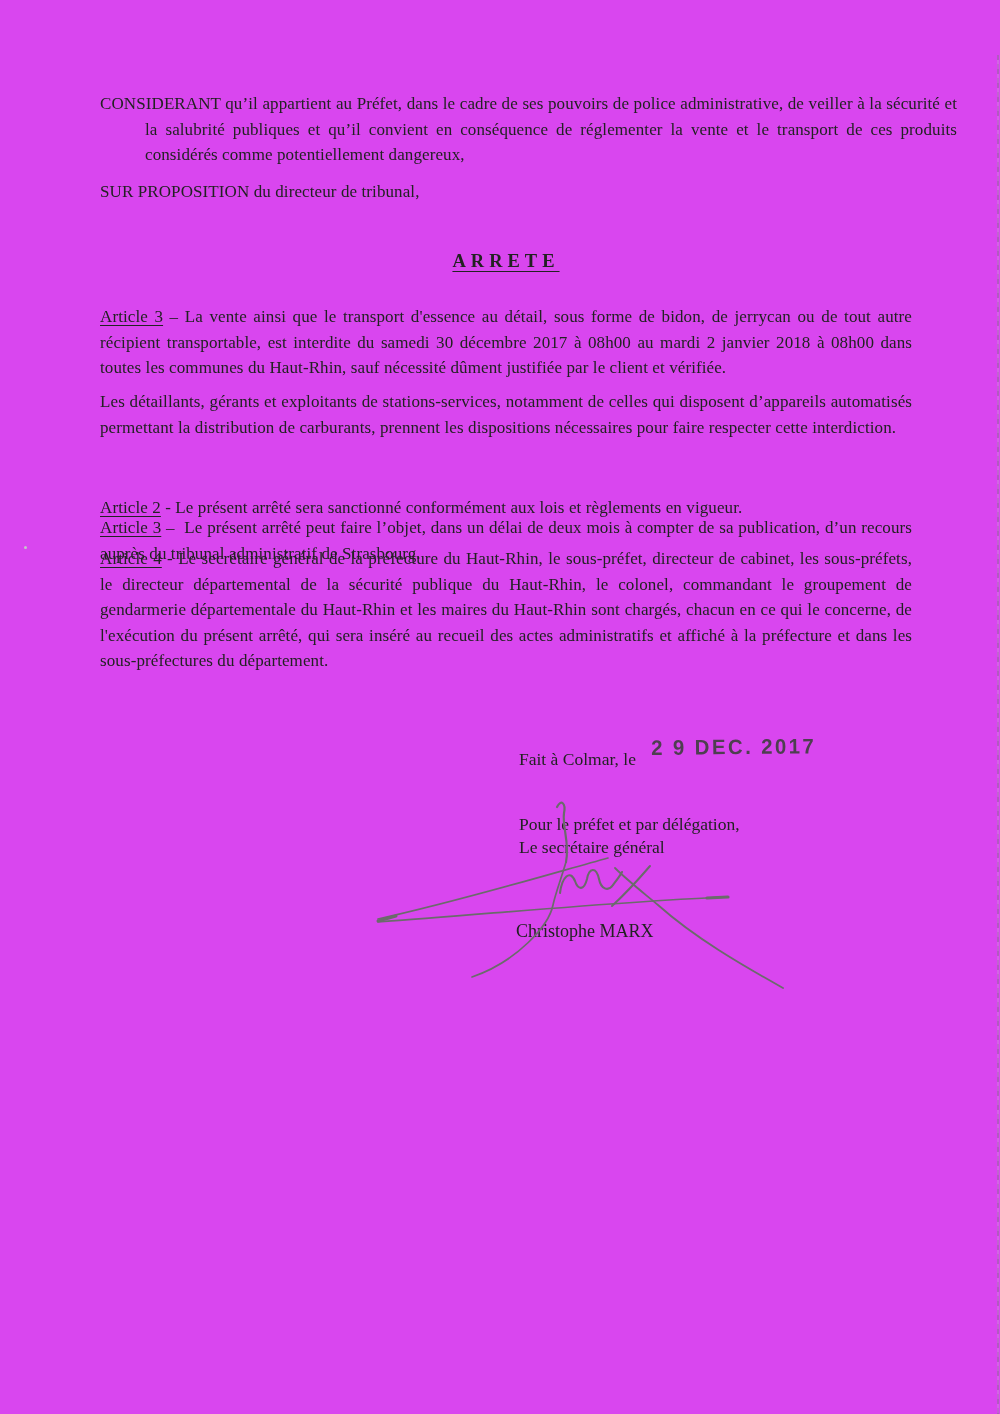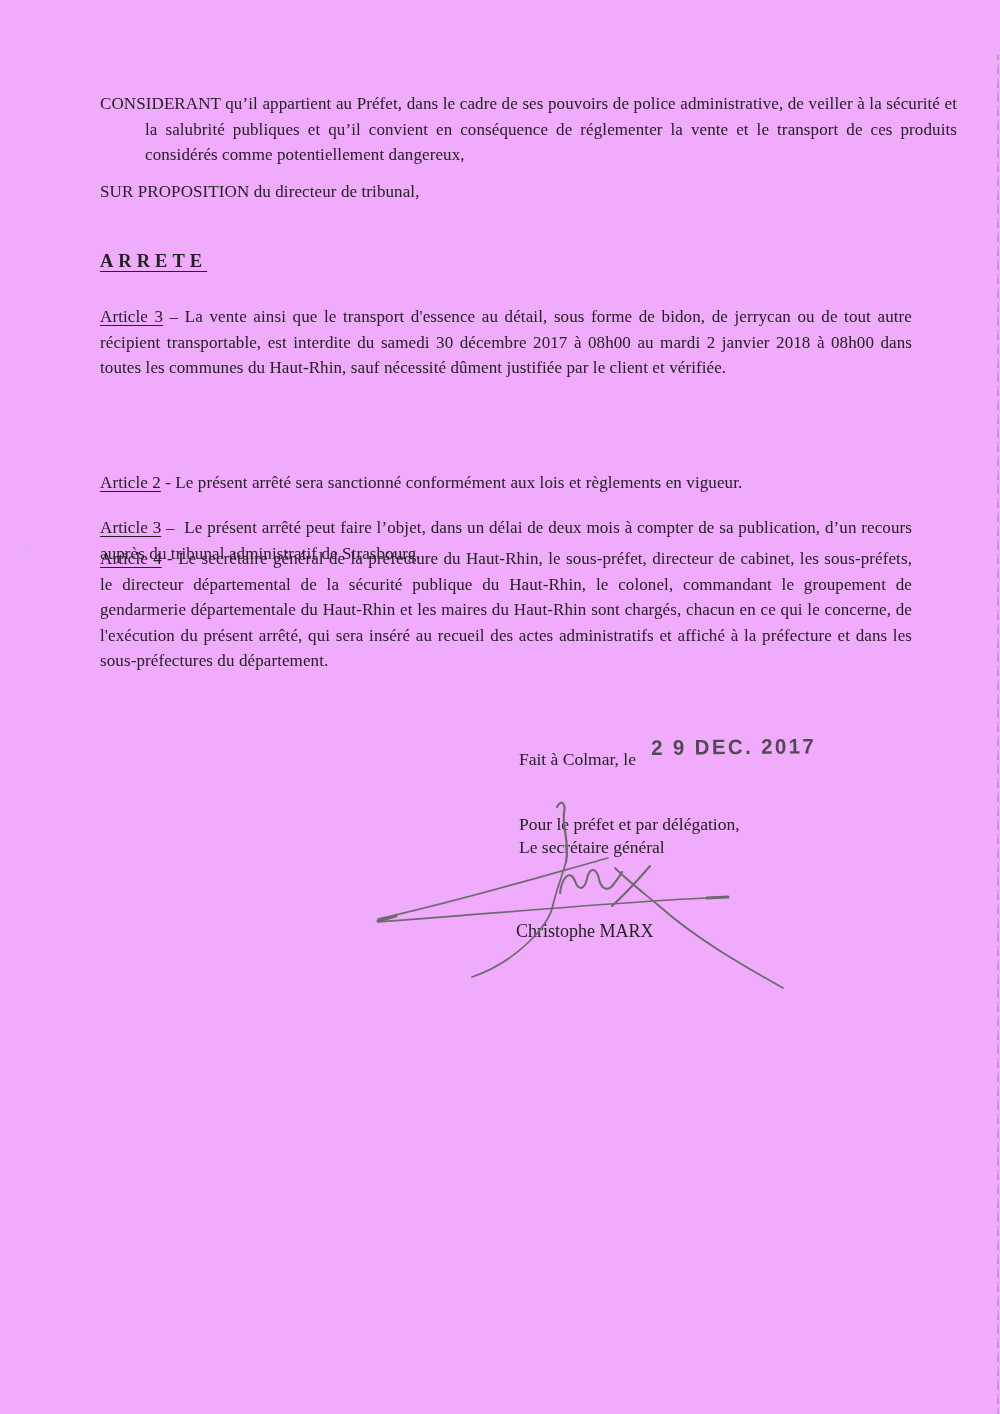--- a/index.html
+++ b/index.html
@@ -1,20 +1,20 @@
 <!DOCTYPE html>
 <html><head>
 <meta charset="utf-8">
 <style>
   html,body{margin:0;padding:0;background:#e8e8e8;}
   .page{
     position:relative;
     width:1000px;height:1414px;
     margin:0 auto;
-    background:#f0abfc;
+    background:#d946ef;
     overflow:hidden;
     font-family:"Liberation Serif","DejaVu Serif",serif;
     color:#222;
     -webkit-font-smoothing:antialiased;
   }
   .para{
     position:absolute;
     left:100px;width:812px;
     margin:0;
     font-size:17px;
@@ -23,20 +23,21 @@
     letter-spacing:0.1px;
   }
   .hang{padding-left:45px;text-indent:-45px;}
   .label{text-decoration:underline;text-underline-offset:3px;}
   .sep{white-space:pre;}
   .sep-wide{margin-right:5px;}
   .title{
     position:absolute;
     left:100px;width:812px;
     top:251px;margin:0;
+    text-align:center;
     font-size:18.5px;
     font-weight:700;
     letter-spacing:5px;
     text-decoration:underline;
     text-underline-offset:4px;
   }
   .closing-line{
     position:absolute;
     margin:8px;
     font-size:17.5px;
@@ -88,22 +89,23 @@
   <p class="para hang" style="top:91px;">CONSIDERANT qu’il appartient au Préfet, dans le cadre de ses pouvoirs de police administrative, de veiller à la sécurité et la salubrité publiques et qu’il convient en conséquence de réglementer la vente et le transport de ces produits considérés comme potentiellement dangereux,</p>
 
   <p class="para" style="top:179px;">SUR PROPOSITION du directeur de tribunal,</p>
 
   <h1 class="title">ARRETE</h1>
 
   <p class="para" style="top:304px;">
     <span class="label">Article 3</span><span class="sep"> – </span><span>La vente ainsi que le transport d'essence au détail, sous forme de bidon, de jerrycan ou de tout autre récipient transportable, est interdite du samedi 30 décembre 2017 à 08h00 au mardi 2 janvier 2018 à 08h00 dans toutes les communes du Haut-Rhin, sauf nécessité dûment justifiée par le client et vérifiée.</span>
   </p>
 
+  <p class="para" style="top:389px;">Les détaillants, gérants et exploitants de stations-services, notamment de celles qui disposent d’appareils automatisés permettant la distribution de carburants, prennent les dispositions nécessaires pour faire respecter cette interdiction.</p>
 
-  <p class="para" style="top:470px;">
+  <p class="para" style="top:495px;">
     <span class="label">Article 2</span><span class="sep"> - </span><span>Le présent arrêté sera sanctionné conformément aux lois et règlements en vigueur.</span>
   </p>
 
   <p class="para" style="top:515px;">
     <span class="label">Article 3</span><span class="sep sep-wide"> – </span><span>Le présent arrêté peut faire l’objet, dans un délai de deux mois à compter de sa publication, d’un recours auprès du tribunal administratif de Strasbourg.</span>
   </p>
 
   <p class="para" style="top:546px;">
     <span class="label">Article 4</span><span class="sep"> - </span><span>Le secrétaire général de la préfecture du Haut-Rhin, le sous-préfet, directeur de cabinet, les sous-préfets, le directeur départemental de la sécurité publique du Haut-Rhin, le colonel, commandant le groupement de gendarmerie départementale du Haut-Rhin et les maires du Haut-Rhin sont chargés, chacun en ce qui le concerne, de l'exécution du présent arrêté, qui sera inséré au recueil des actes administratifs et affiché à la préfecture et dans les sous-préfectures du département.</span>
   </p>

